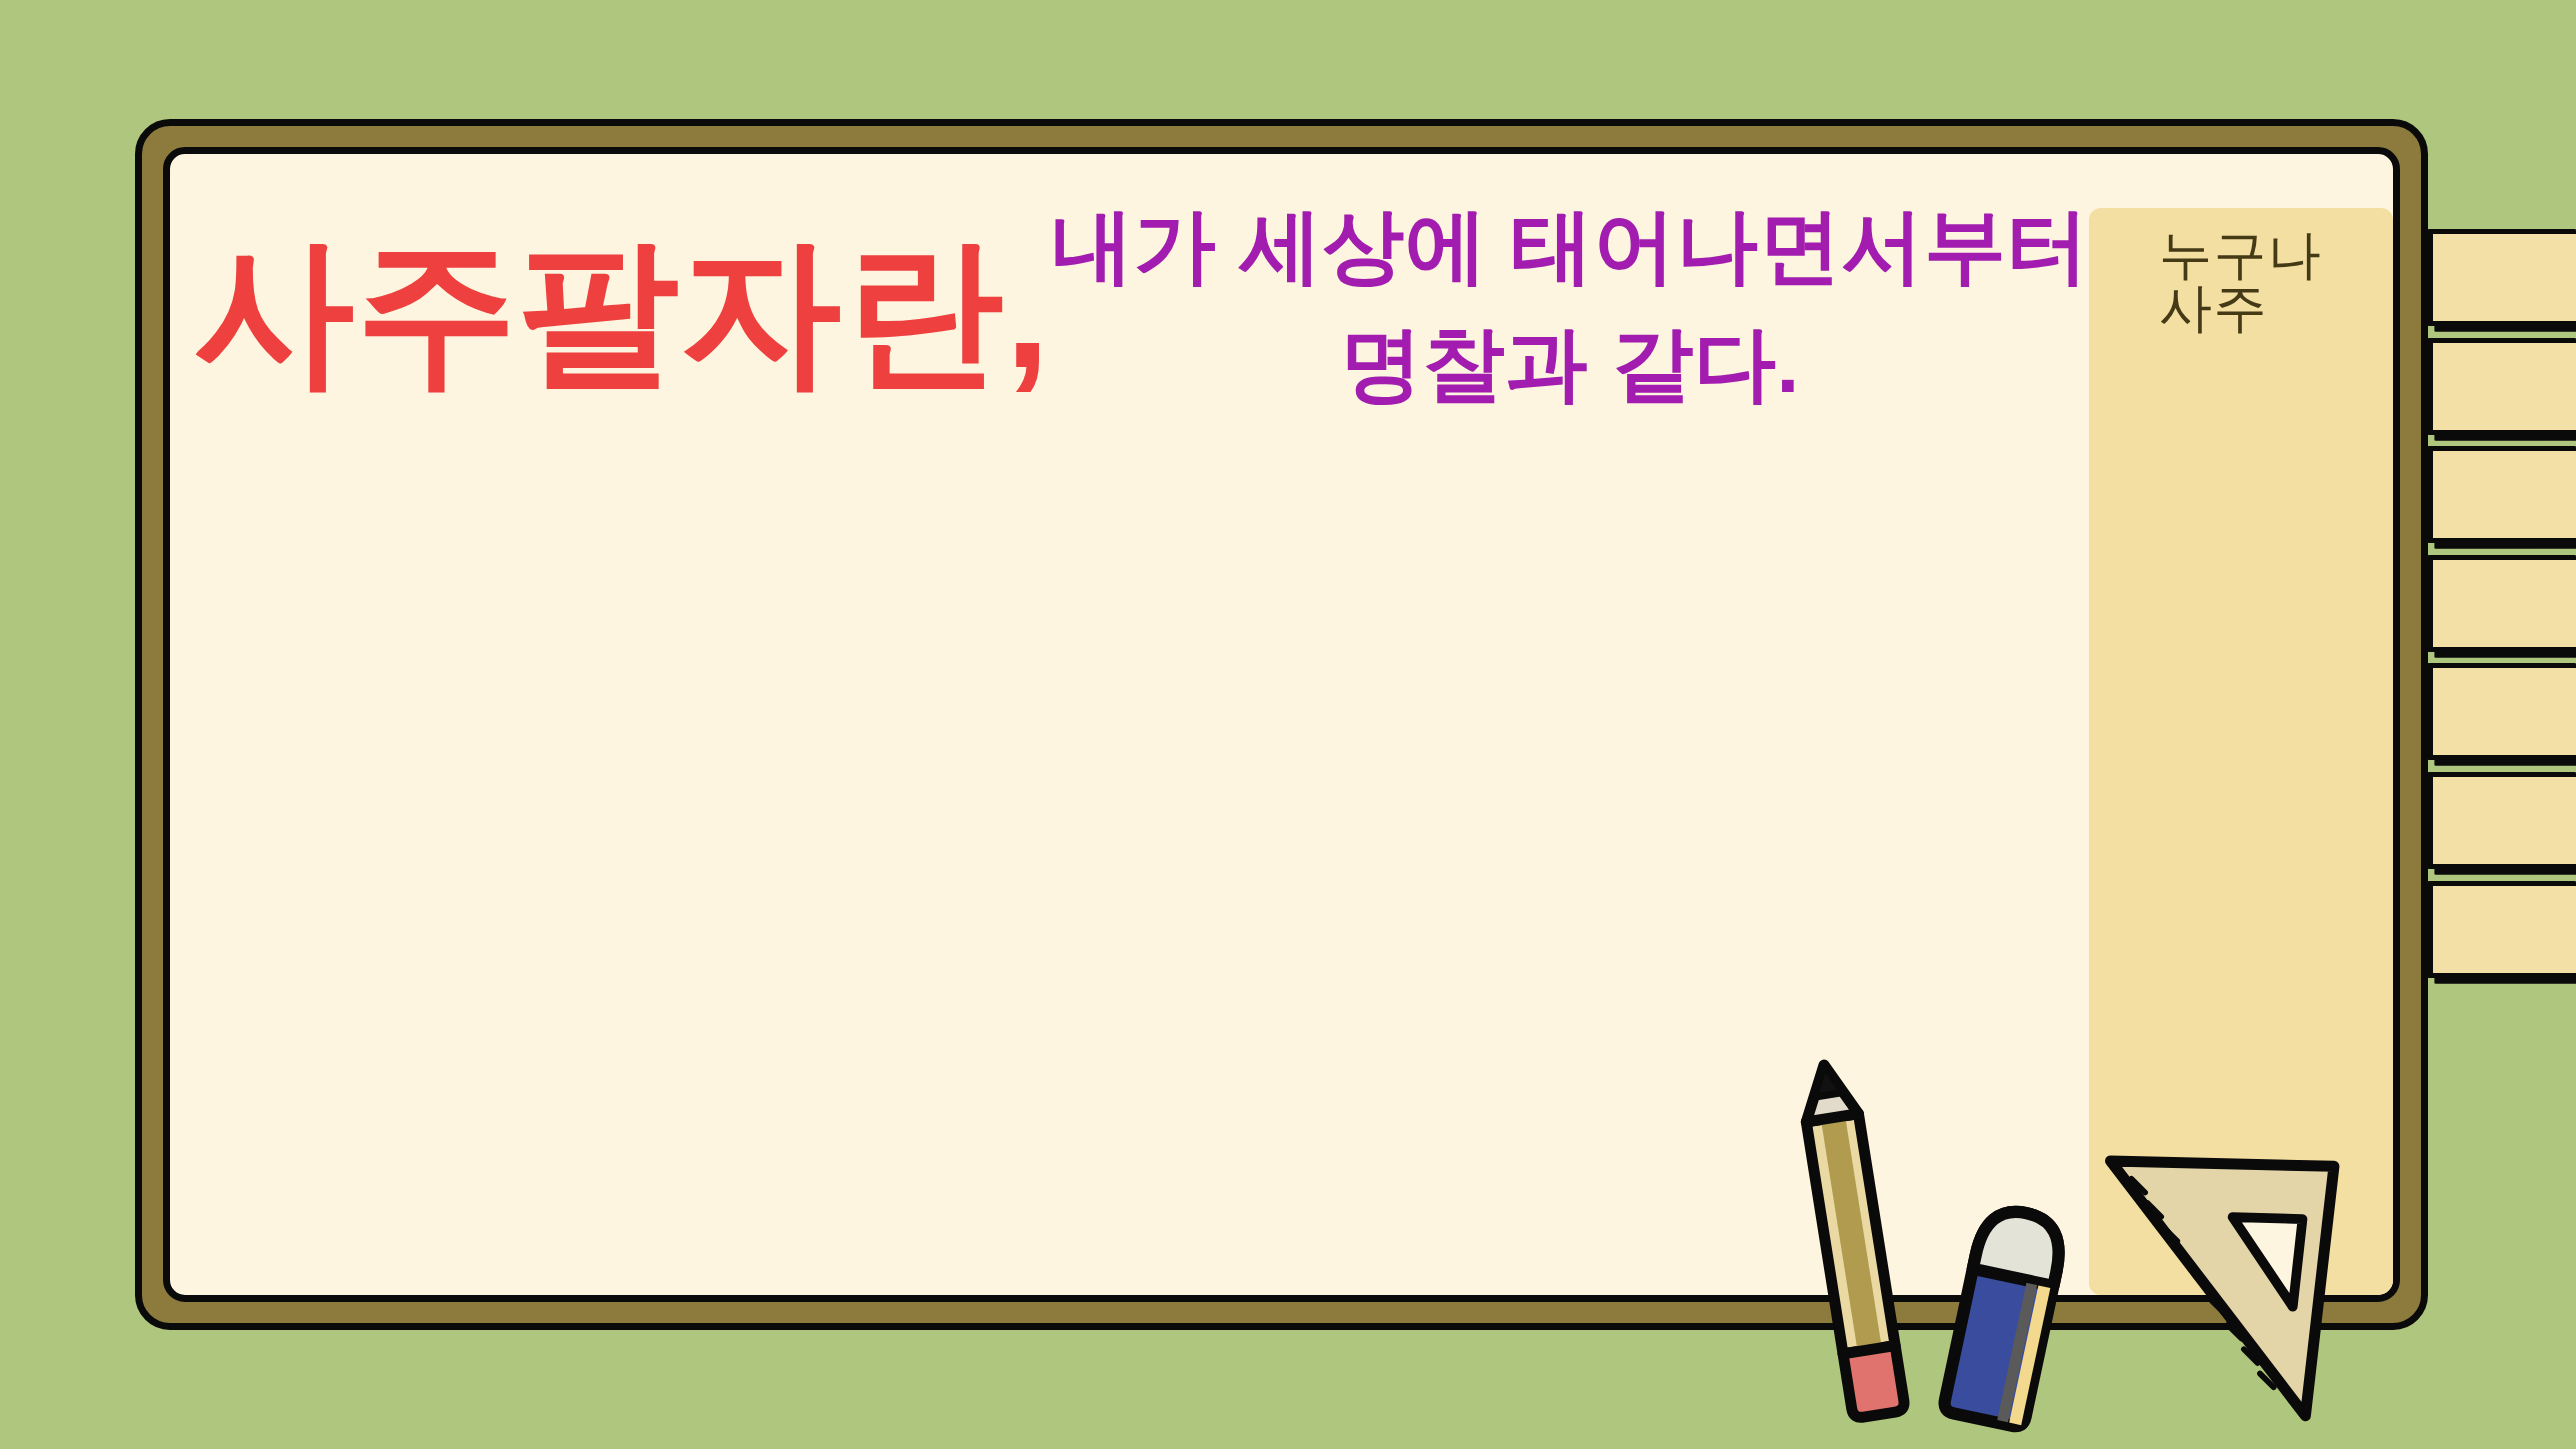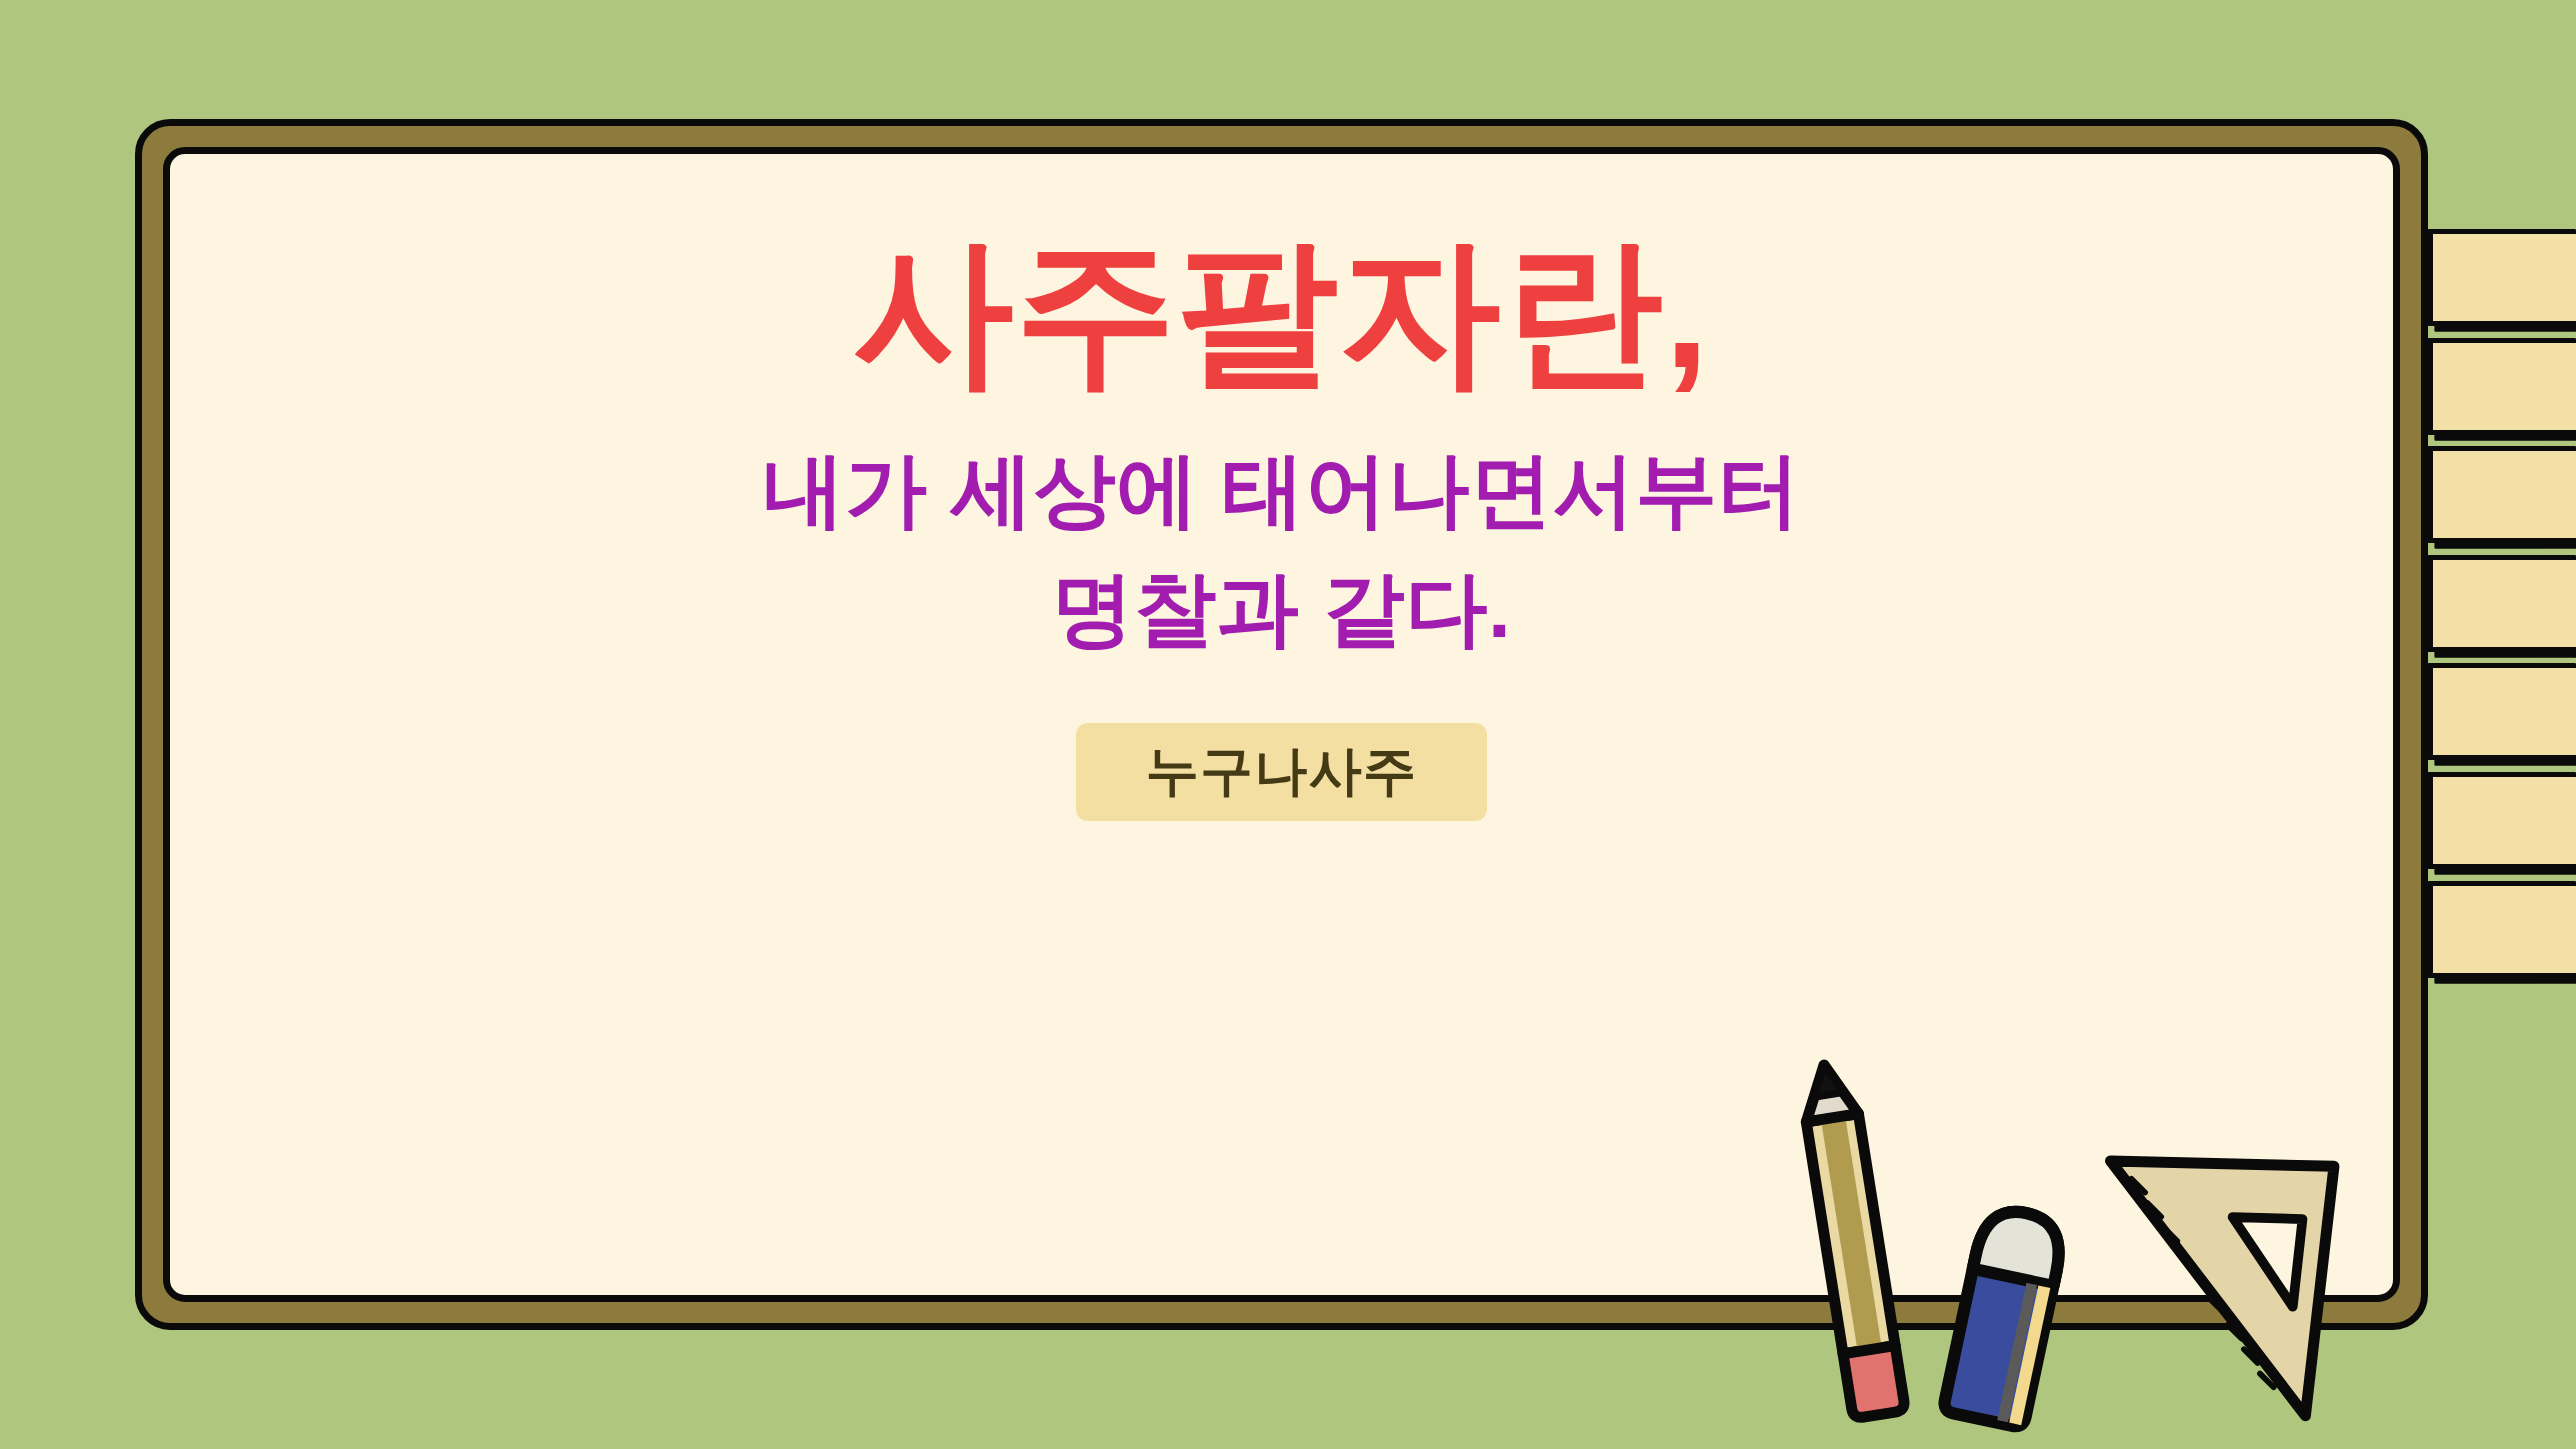--- a/index.html
+++ b/index.html
@@ -63,22 +63,22 @@
     border: 7px solid #0a0a0a;
     border-radius: 22px;
     overflow: hidden;
   }
 
   
   .content {
     position: absolute;
     left: 0; right: 0; top: 0; bottom: 0;
     display: flex;
-    flex-direction: column;
-    align-items: center;
+    flex-direction: row;
+    padding-left: 24px;
   }
 
   .headline {
     margin-top: 71px;
     color: #ef4040;
     font-size: 161px;
     font-weight: 700;
     letter-spacing: 1.3px;
     line-height: 1.08;
     text-align: center;
@@ -94,21 +94,21 @@
     text-align: center;
     letter-spacing: 0.6px;
   }
   .subcopy .line { display: block; white-space: nowrap; }
 
   .badge {
     margin-top: 54px;
     background: #f3dfa2;
     color: #453a16;
     font-size: 53px;
-    font-weight: 700;
+    font-weight: 400;
     letter-spacing: 1.3px;
     padding: 20.6px 70px 24.5px;
     line-height: 1;
     border-radius: 12px;
     display: inline-block;
   }
 
   
   .stationery {
     position: absolute;

